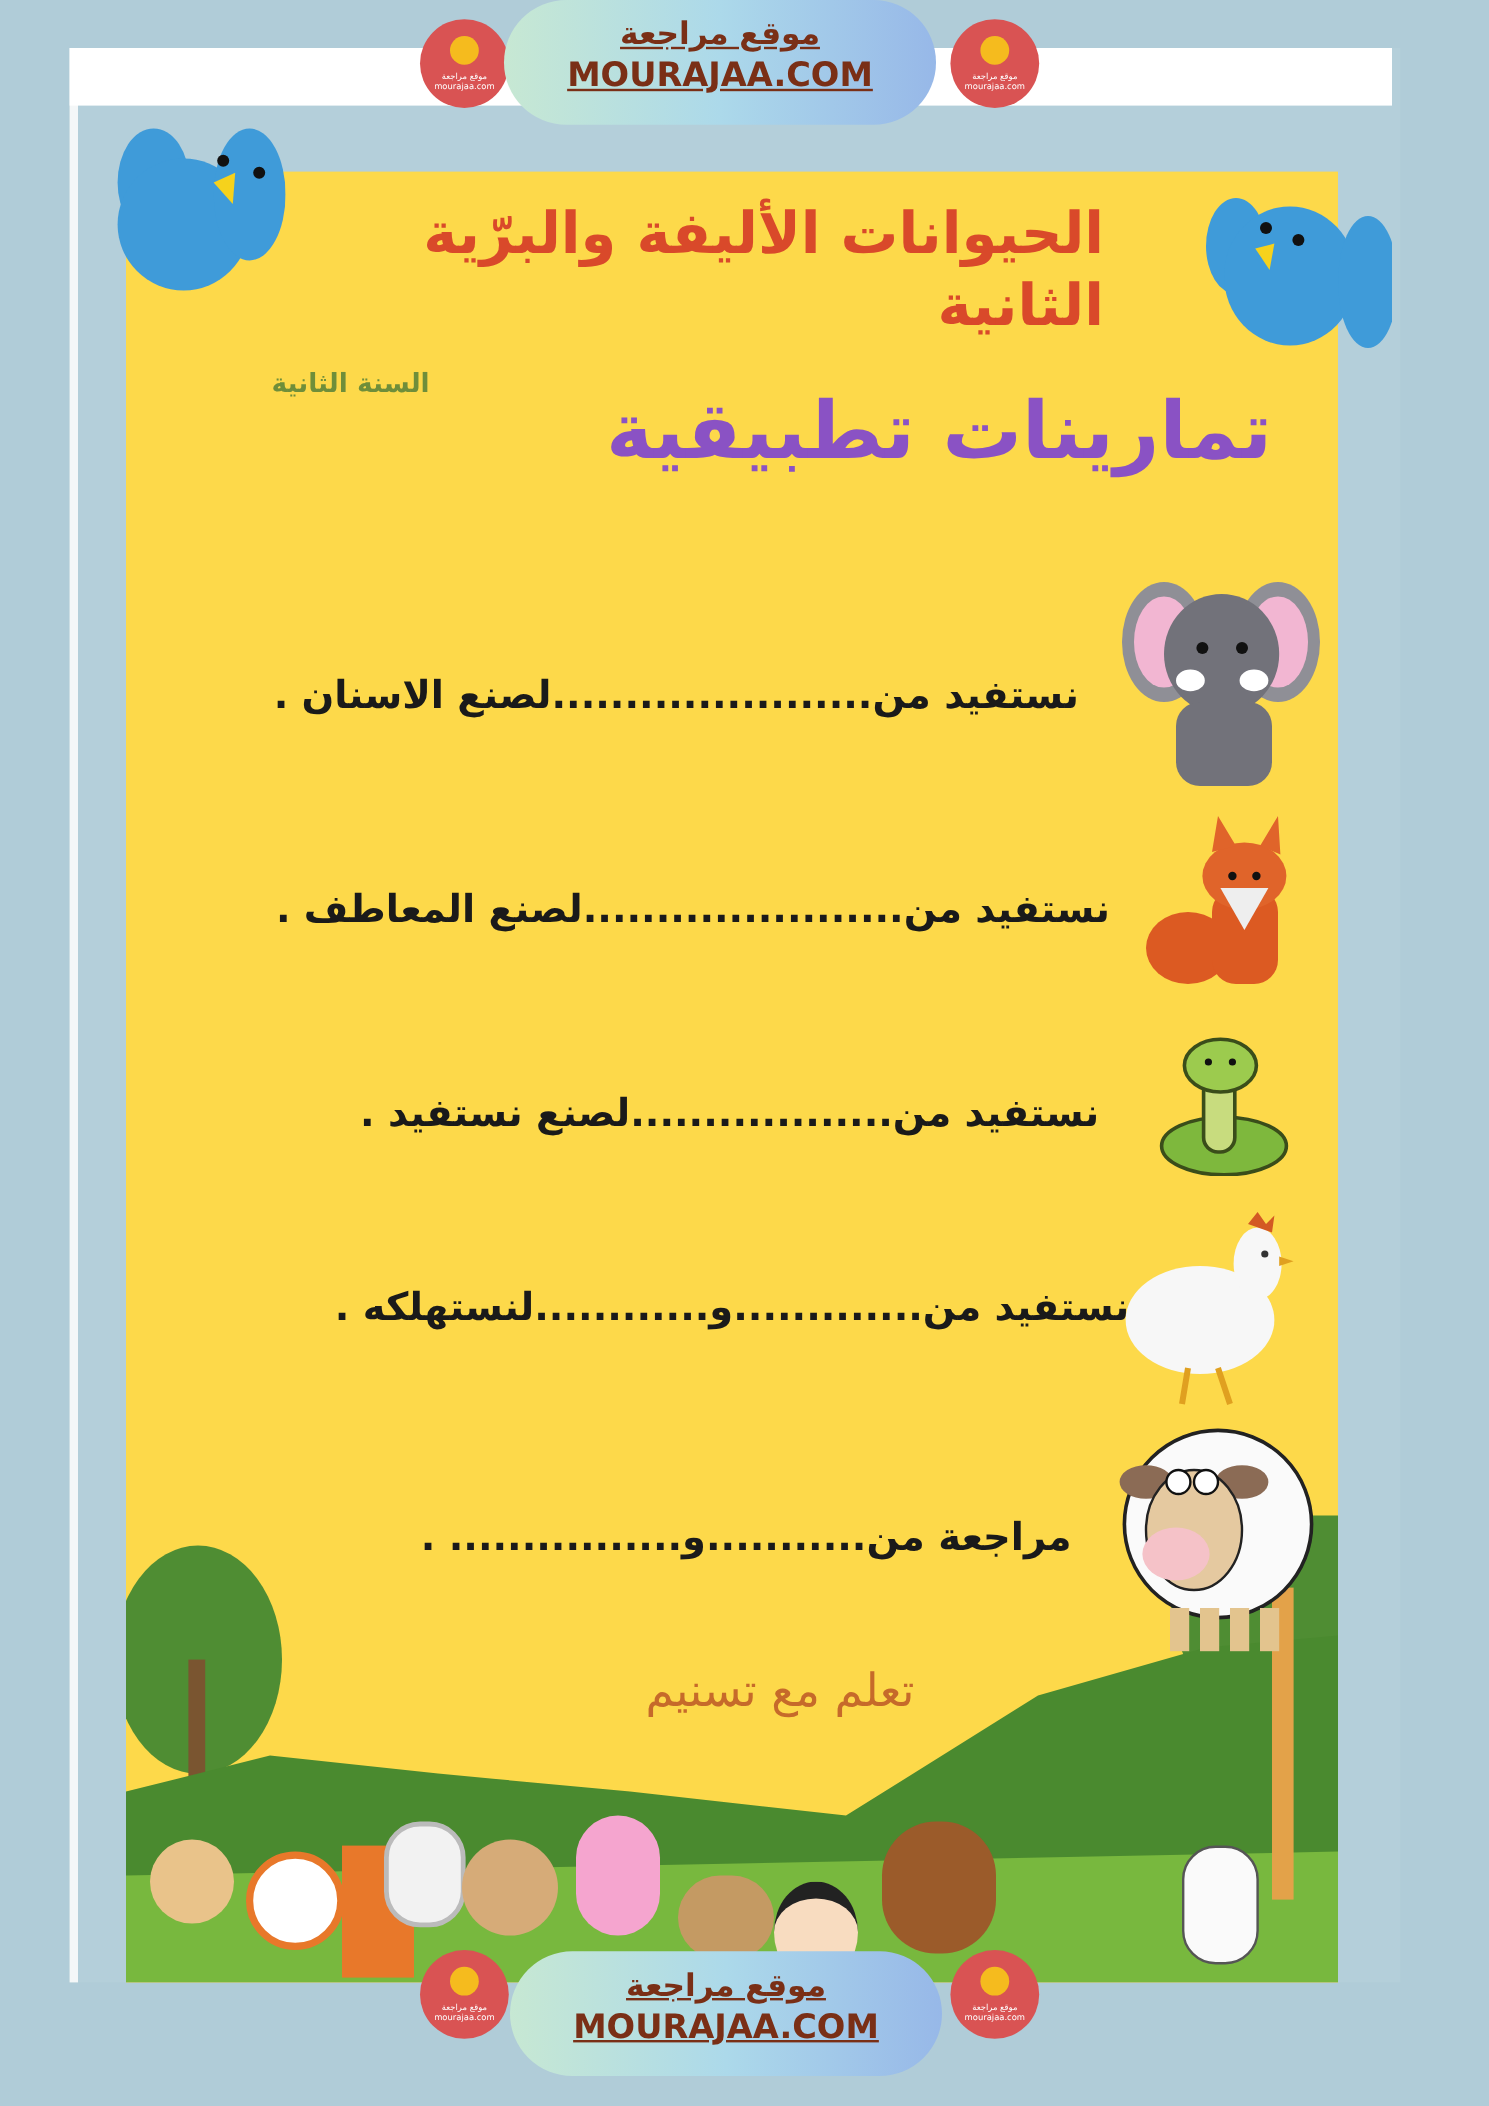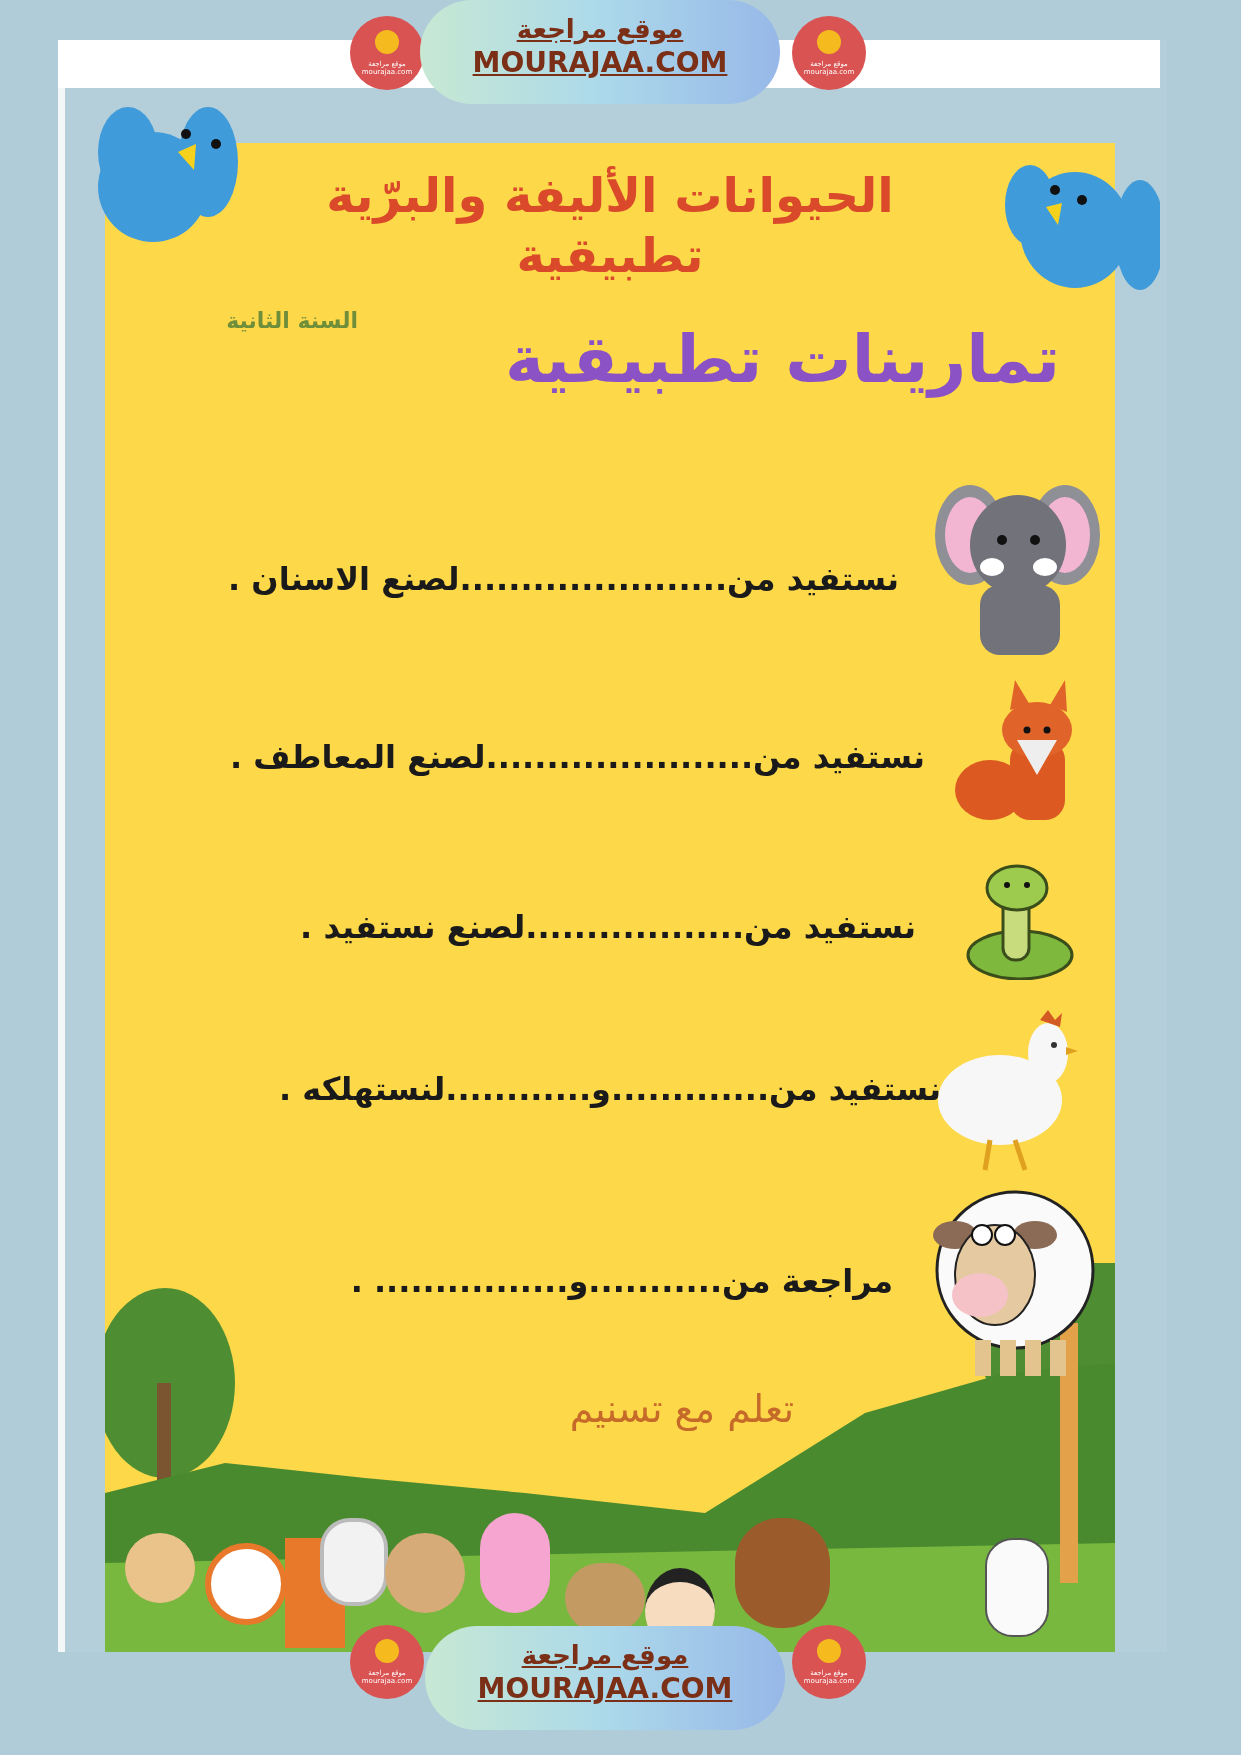--- a/index.html
+++ b/index.html
@@ -1,25 +1,25 @@
 <!DOCTYPE html>
 <html><head>
 <meta charset="utf-8">
 <style>
   html,body{margin:0;padding:0;}
   body{width:1241px;height:1755px;background:#b0ccd8;position:relative;overflow:hidden;font-family:"DejaVu Sans",sans-serif;}
   .frame{position:absolute;left:58px;top:40px;width:1102px;height:1612px;background:#b4cfda;border-left:7px solid #f4f7f8;}
   .white-bar{position:absolute;left:58px;top:40px;width:1102px;height:48px;background:#ffffff;}
   .card{position:absolute;left:105px;top:143px;width:1010px;height:1509px;background:#fdd94a;overflow:hidden;}
   .rtl{direction:rtl;unicode-bidi:isolate;}
-  .title1{position:absolute;left:300px;top:165px;width:620px;text-align:center;color:#d9492a;font-weight:bold;font-size:48px;line-height:60px;}
+  .title1{position:absolute;left:300px;top:165px;width:620px;text-align:right;color:#d9492a;font-weight:bold;font-size:48px;line-height:60px;}
   .grade{position:absolute;left:188px;top:308px;width:170px;text-align:right;color:#6f8e3a;font-weight:bold;font-size:22px;}
   .title2{position:absolute;left:470px;top:320px;width:590px;text-align:right;color:#8a52c4;font-weight:bold;font-size:66px;line-height:80px;}
   .q{position:absolute;color:#1a1a1a;font-weight:bold;font-size:32px;white-space:nowrap;text-align:right;}
-  .footer{position:absolute;left:474px;top:1378px;width:320px;color:#c66a2a;font-size:38px;line-height:62px;}
+  .footer{position:absolute;left:490px;top:1378px;width:320px;text-align:center;color:#c66a2a;font-size:38px;line-height:62px;}
   .badge{position:absolute;width:360px;height:104px;border-radius:52px;background:linear-gradient(90deg,#c7e8d3,#acd9ea 50%,#97b8e8);text-align:center;}
   .badge .ar{display:block;color:#7a2f16;font-weight:bold;font-size:26px;text-decoration:underline;margin-top:14px;}
   .badge .en{display:block;color:#7a2f16;font-weight:bold;font-size:28px;text-decoration:underline;margin-top:2px;font-family:"DejaVu Sans",sans-serif;}
   .seal{position:absolute;width:74px;height:74px;border-radius:50%;background:#d95353;text-align:center;}
   .seal .dot{position:absolute;left:25px;top:14px;width:24px;height:24px;border-radius:50%;background:#f5bb1e;}
   .seal .cap{position:absolute;left:0;right:0;top:44px;font-size:7px;color:#fff;line-height:8px;}
   .ill{position:absolute;}
 </style>
 </head>
 <body>
@@ -64,21 +64,21 @@
   <ellipse cx="30" cy="60" rx="25" ry="40" fill="#3f9bd9"></ellipse>
   <ellipse cx="75" cy="85" rx="55" ry="58" fill="#3f9bd9"></ellipse>
   <ellipse cx="140" cy="90" rx="25" ry="55" fill="#3f9bd9"></ellipse>
   <circle cx="55" cy="45" r="5" fill="#111"></circle>
     <circle cx="82" cy="55" r="5" fill="#111"></circle>
   <path d="M46 62 L62 58 L58 80 Z" fill="#f6d21c"></path>
 </svg>
 
 <div class="title1 rtl">
   <div>الحيوانات الأليفة والبرّية</div>
-  <div>تطبيقية</div>
+  <div>الثانية</div>
 </div>
 <div class="grade rtl">السنة الثانية</div>
 <div class="title2 rtl">تمارينات تطبيقية</div>
 
 <svg class="ill" style="left:930px;top:475px" width="175" height="185" viewBox="0 0 175 185">
   <ellipse cx="40" cy="60" rx="35" ry="50" fill="#8f8f96"></ellipse>
     <ellipse cx="40" cy="60" rx="25" ry="38" fill="#f2b6d2"></ellipse>
   <ellipse cx="135" cy="60" rx="35" ry="50" fill="#8f8f96"></ellipse>
     <ellipse cx="135" cy="60" rx="25" ry="38" fill="#f2b6d2"></ellipse>
   <ellipse cx="88" cy="70" rx="48" ry="50" fill="#72727a"></ellipse>

